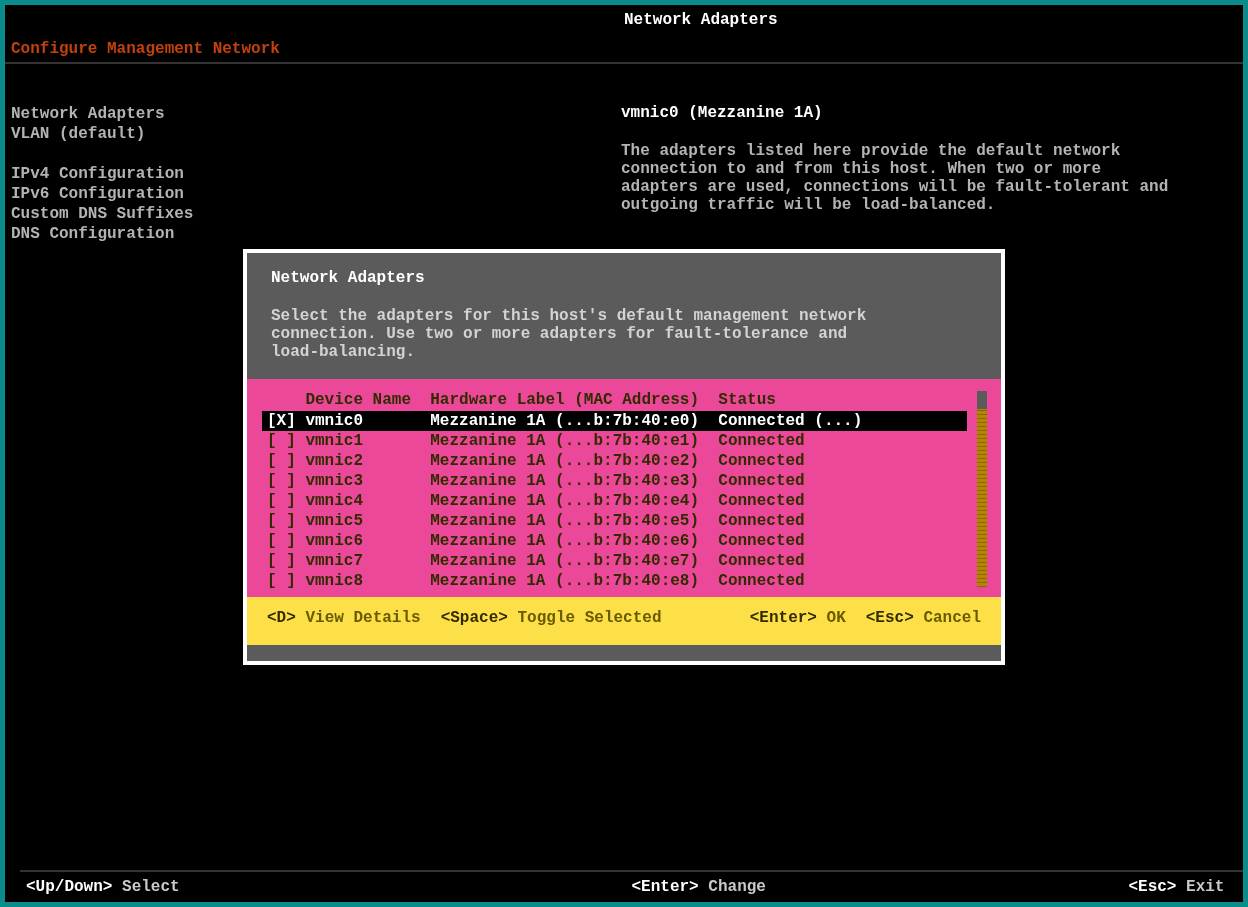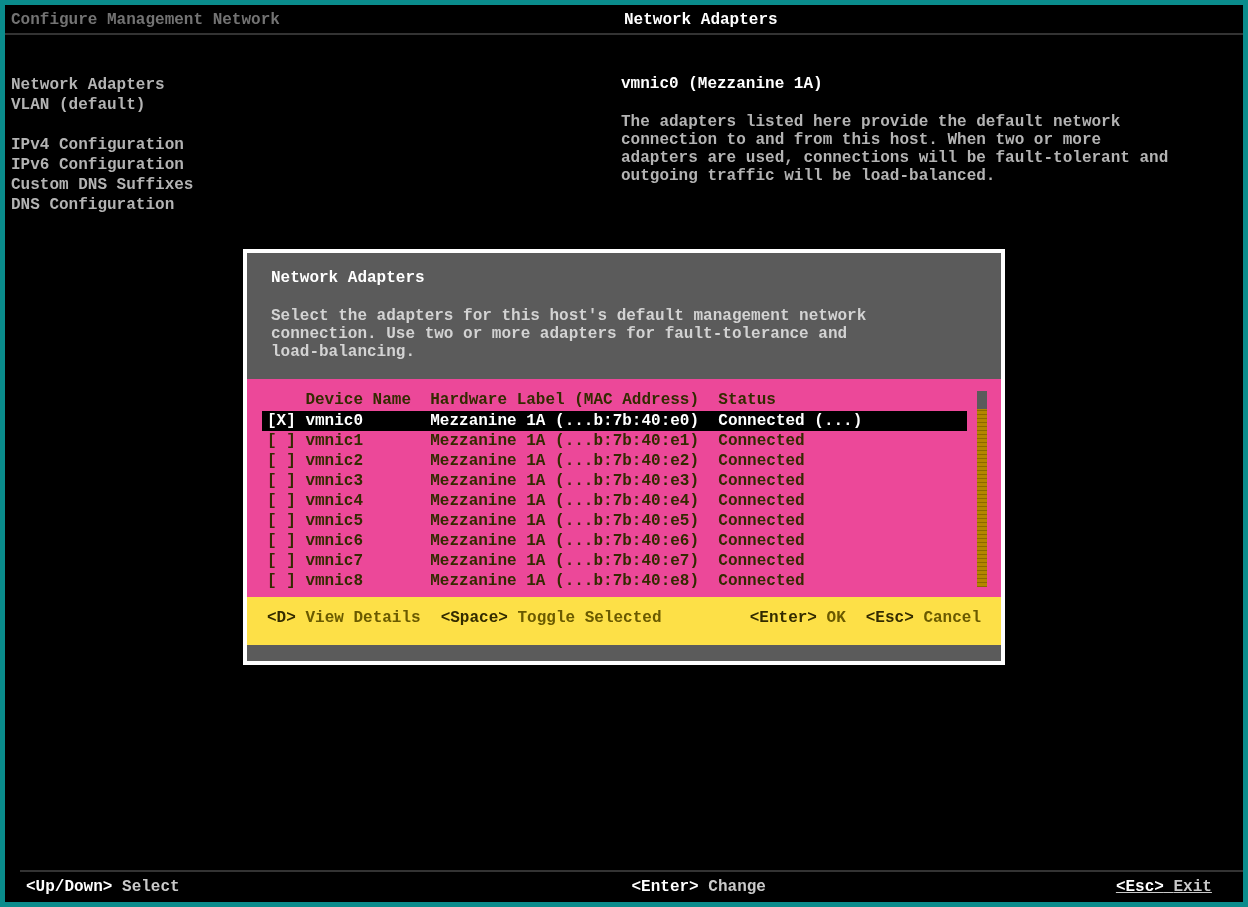--- a/index.html
+++ b/index.html
@@ -27,21 +27,22 @@
     position: relative;
   }
   .topbar {
     display: flex;
     border-bottom: 2px solid #333;
     padding: 6px 6px 4px 6px;
     box-sizing: border-box;
   }
   .topbar .left {
     width: 50%;
-    color: #737373;
+    color: #c2410c;
+    margin-top: 29px;
   }
   .topbar .right {
     width: 50%;
     color: #fff;
   }
   .main {
     display: flex;
     padding: 40px 6px 6px 6px;
     box-sizing: border-box;
   }
@@ -67,21 +68,21 @@
     bottom: 0;
     border-top: 2px solid #333;
     display: flex;
     padding: 6px;
     color: #c9c9c9;
     background: #000;
     box-sizing: border-box;
   }
   .footer .c1 { width: 50%; }
   .footer .c2 { width: 40%; }
-  .footer .c3 { flex: 1; text-align: left; text-decoration: underline; }
+  .footer .c3 { flex: 1; text-align: center; }
   .key { color: #ffffff; }
 
   
   .dialog {
     position: absolute;
     left: 238px;
     top: 244px;
     width: 762px;
     height: 416px;
     border: 4px solid #fff;

